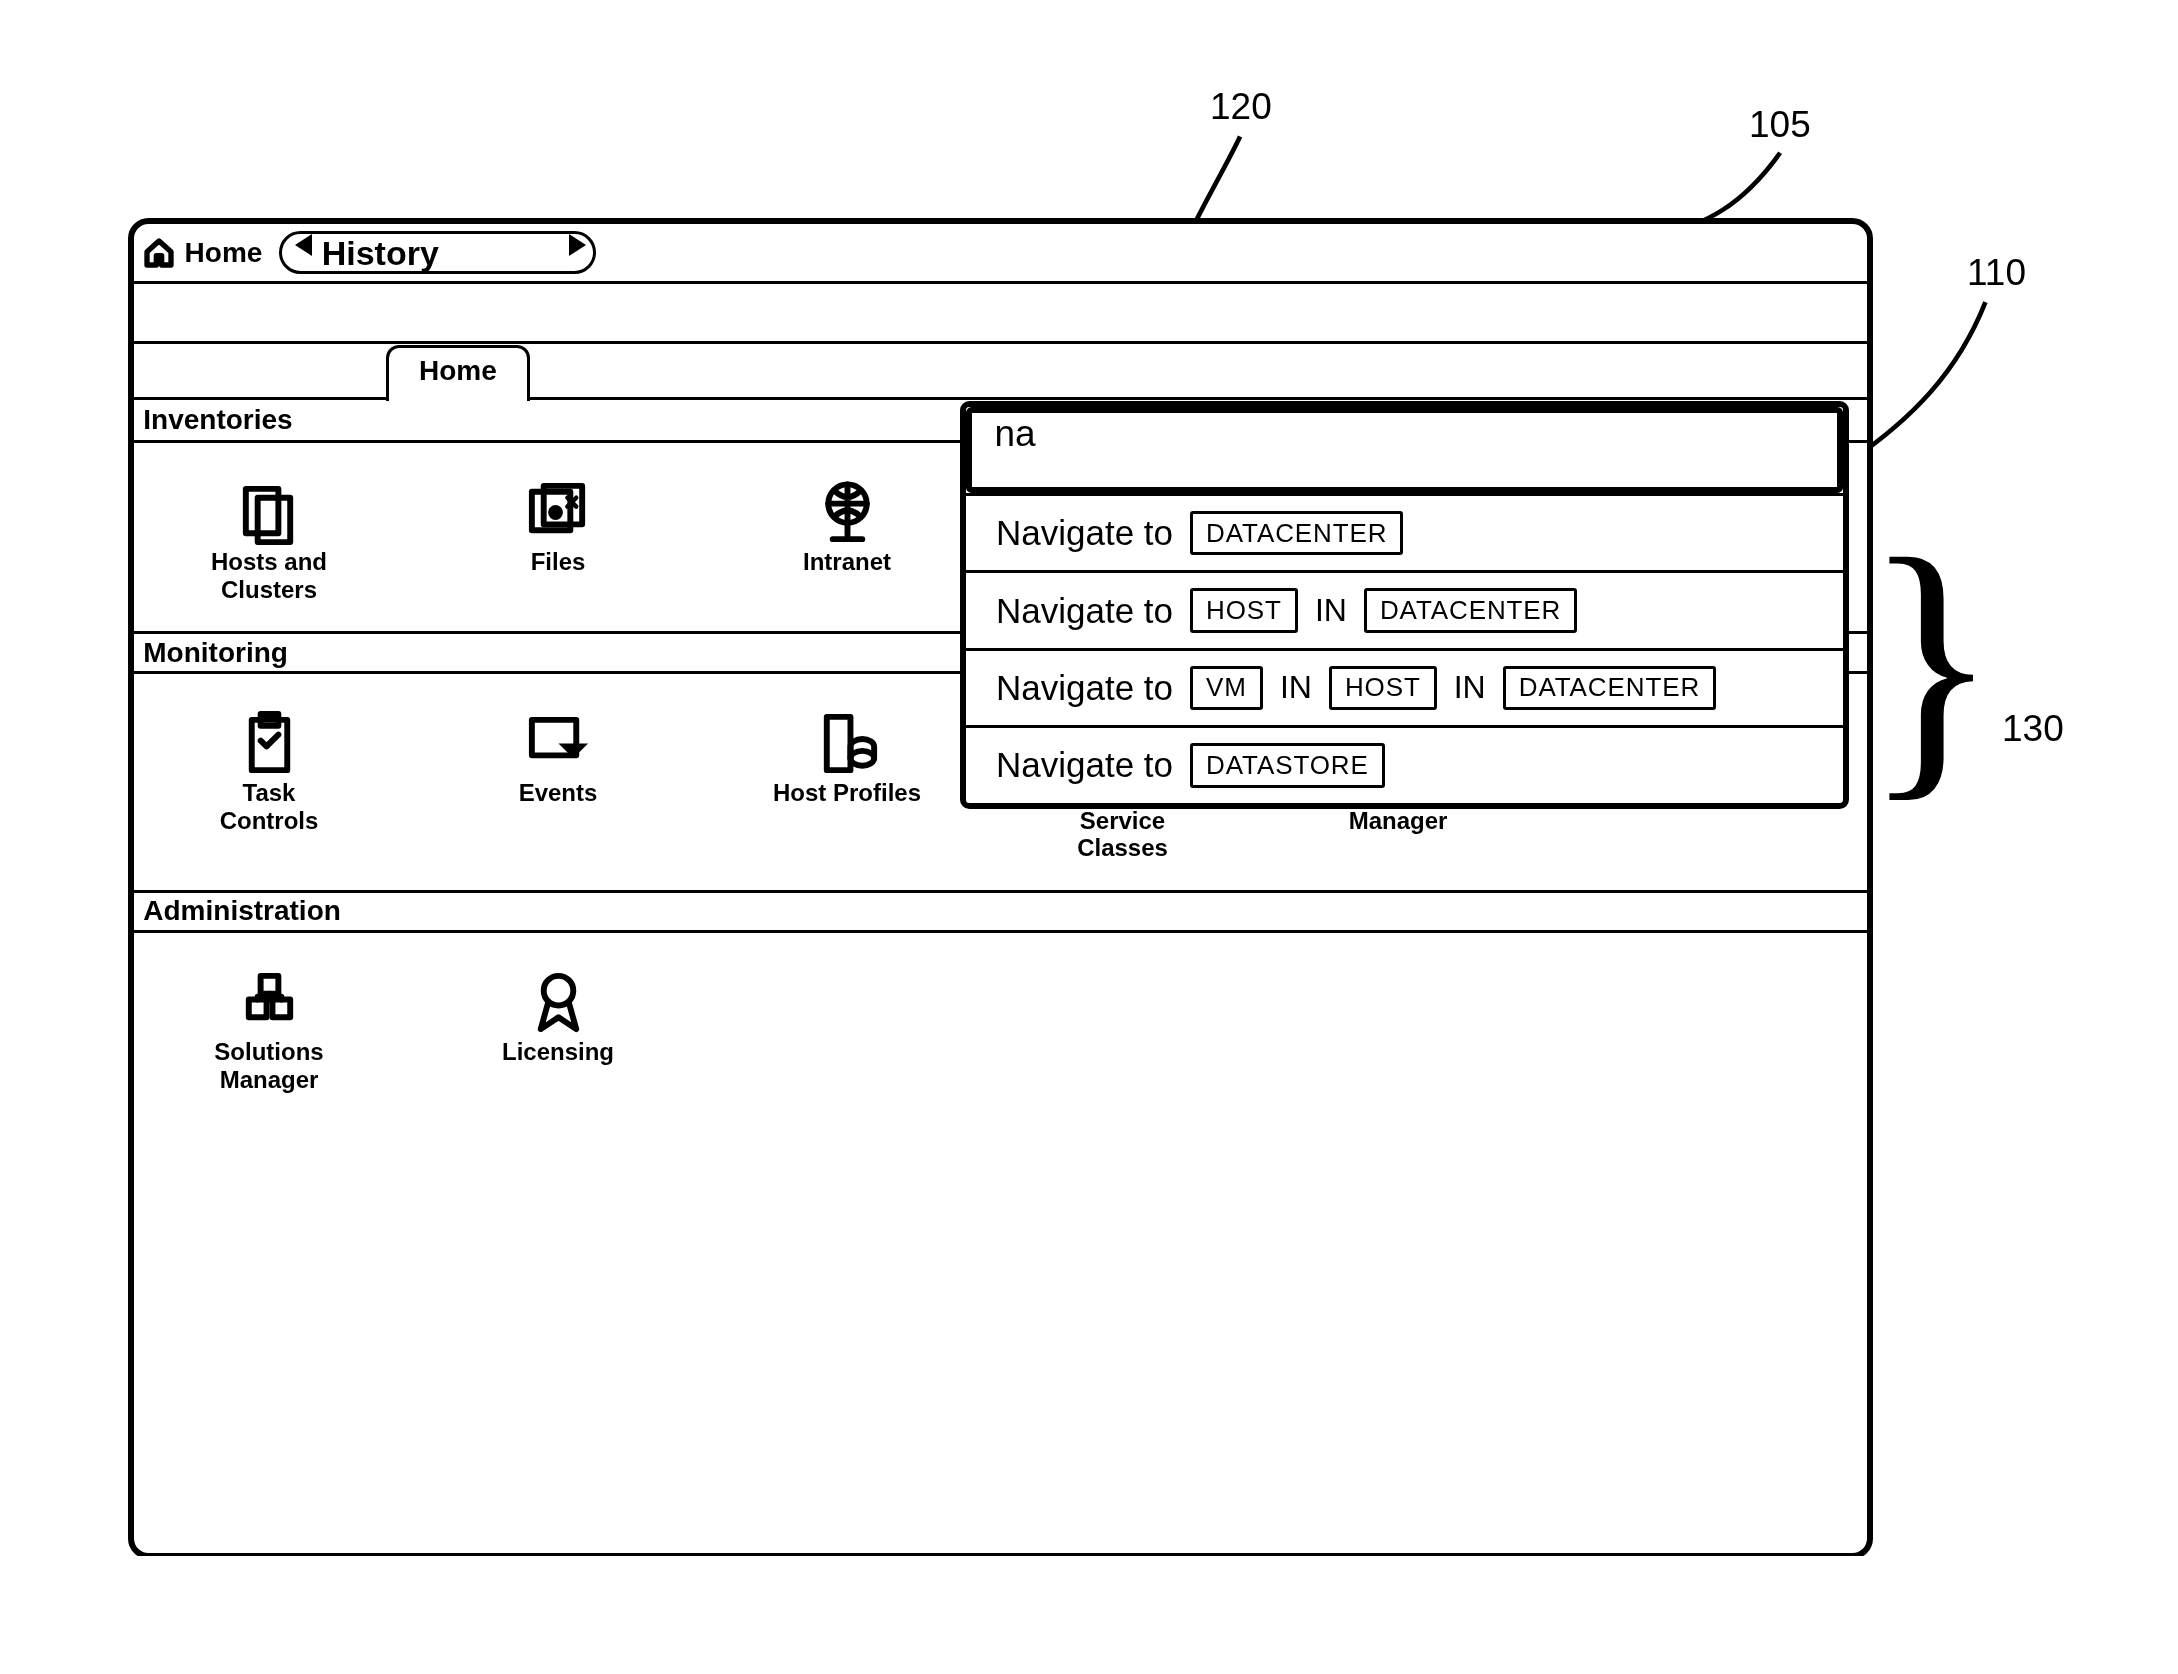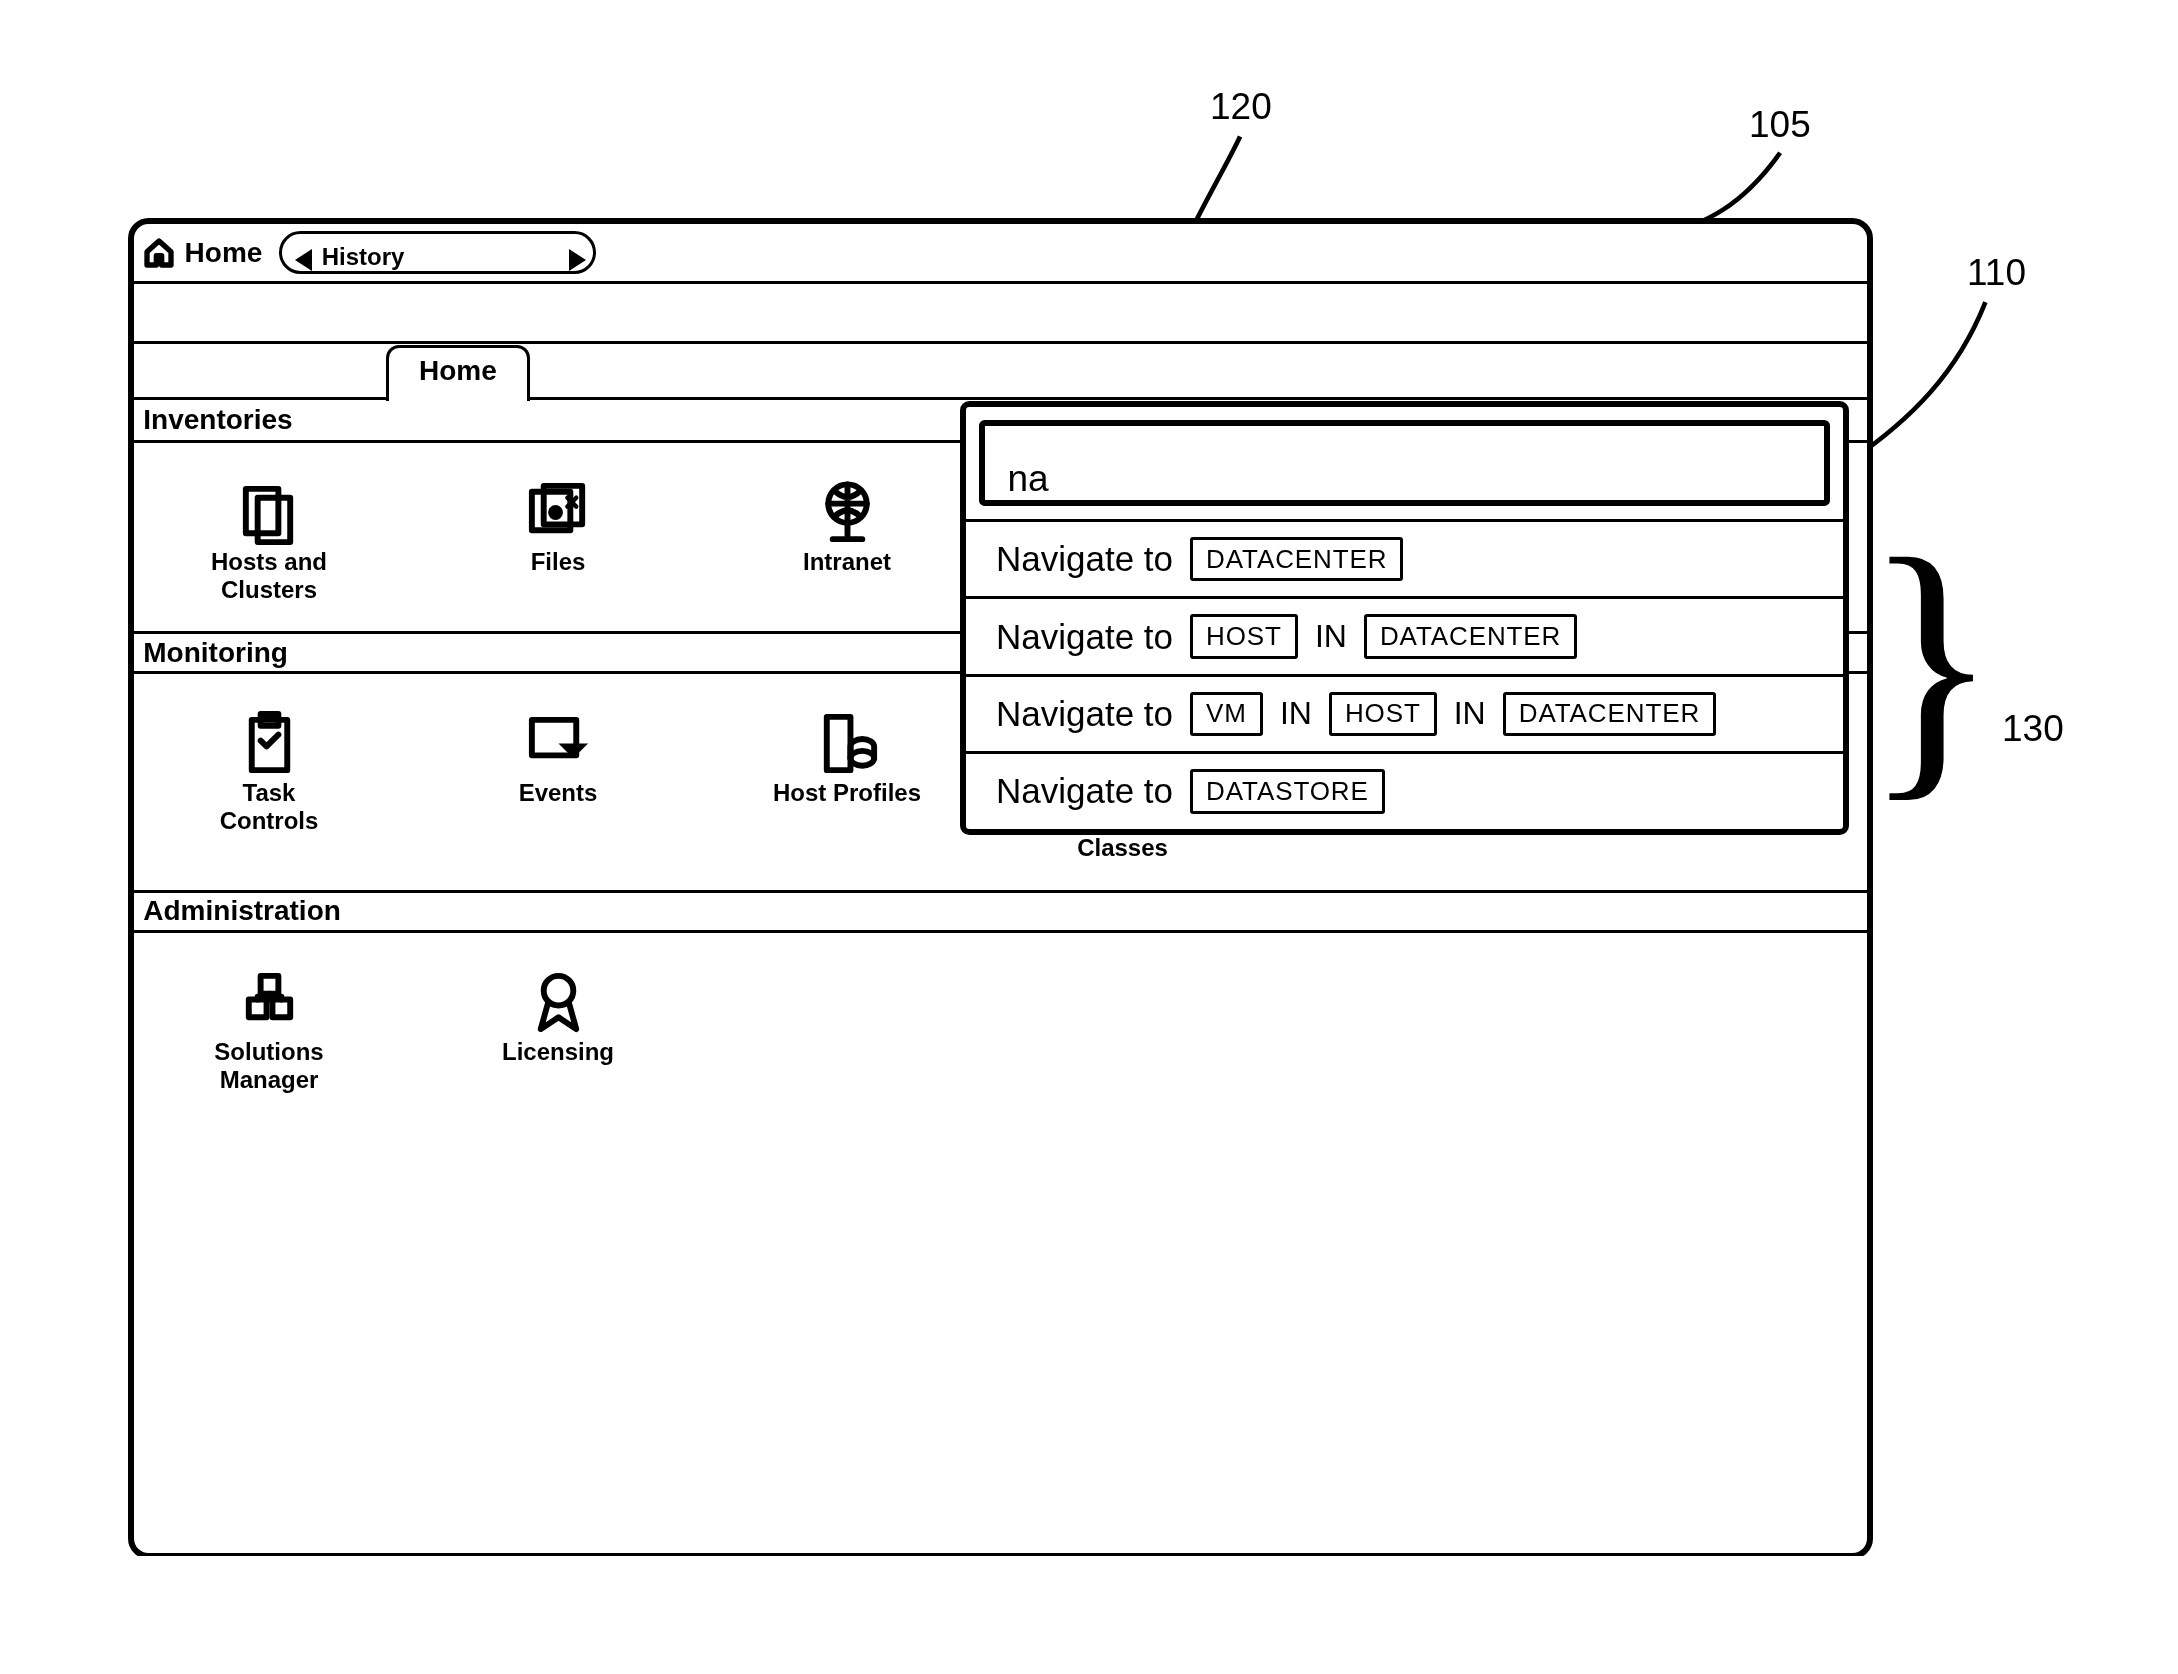--- a/index.html
+++ b/index.html
@@ -12,21 +12,21 @@
 
   
   .app-window{
     position:absolute;left:117px;top:218px;width:1745px;height:1341px;
     border:6.5px solid #000;border-radius:20.5px;background:#fff;overflow:hidden;margin-left:11px;
   }
 
   
   .crumb-row{position:relative;height:60px;border-bottom:3.7px solid #000;padding-left:9.3px;display:flex;align-items:center;gap:17px}
   .home-pill{display:flex;align-items:center;gap:9.3px;font-weight:700;font-size:28px}
-  .history-pill{display:flex;align-items:flex-end;gap:9.3px;border:3.7px solid #000;border-radius:37px;height:43px;padding:0 7.5px 0 13px;min-width:317px;font-size:24px;font-weight:700}
+  .history-pill{display:flex;align-items:flex-start;gap:9.3px;border:3.7px solid #000;border-radius:37px;height:43px;padding:0 7.5px 0 13px;min-width:317px;font-size:34px;font-weight:700}
   .history-pill .spacer{flex:1}
   .tri-left{width:0;height:0;border-top:11.2px solid transparent;border-bottom:11.2px solid transparent;border-right:17px solid #000;display:inline-block}
   .tri-right{width:0;height:0;border-top:11.2px solid transparent;border-bottom:11.2px solid transparent;border-left:17px solid #000;display:inline-block}
 
   
   .row2{height:60px;border-bottom:3.7px solid #000}
 
   
   .tab-row{position:relative;height:56px;border-bottom:3.7px solid #000}
   .home-tab{position:absolute;left:252px;bottom:-3.7px;border:3.7px solid #000;border-bottom:none;border-top-left-radius:13px;border-top-right-radius:13px;height:56px;padding:7.5px 30px;font-size:28px;font-weight:700;background:#fff}
@@ -41,21 +41,21 @@
   .tile .glyph{height:71px;display:flex;align-items:center;justify-content:center}
   .tile .lbl{line-height:1.15}
   svg.ico{width:71px;height:71px;stroke:#000;stroke-width:4;fill:none;stroke-linejoin:round;stroke-linecap:round}
 
   
   .popup{
     position:absolute;left:960px;top:401px;width:889px;
     border:6.5px solid #000;border-radius:9.3px;background:#fff;
     box-shadow:none;
   }
-  .search-field{display:flex;align-items:flex-end;border:6.5px solid #000;border-radius:5.6px;margin:13px;height:86px;padding:0 22.4px;font-size:37px}
+  .search-field{display:flex;align-items:flex-start;border:6.5px solid #000;border-radius:5.6px;height:86px;padding:0 22.4px;font-size:37px}
   .suggest{border-top:3.7px solid #000;display:flex;align-items:center;gap:17px;padding:15px 30px;font-size:35px}
   .suggest:first-of-type{border-top:5.6px solid #000}
   .tag{display:inline-flex;align-items:center;border:3.7px solid #000;border-radius:3px;padding:3.7px 13px;font-size:26px;letter-spacing:0.9px}
   .kw{font-size:32px}
 
   
   .brace{position:absolute;left:1864px;top:522px;font-size:280px;line-height:1;transform:scaleY(1.05);font-family:"Cambria Math","STIXGeneral",serif}
 
 </style>
 </head>

